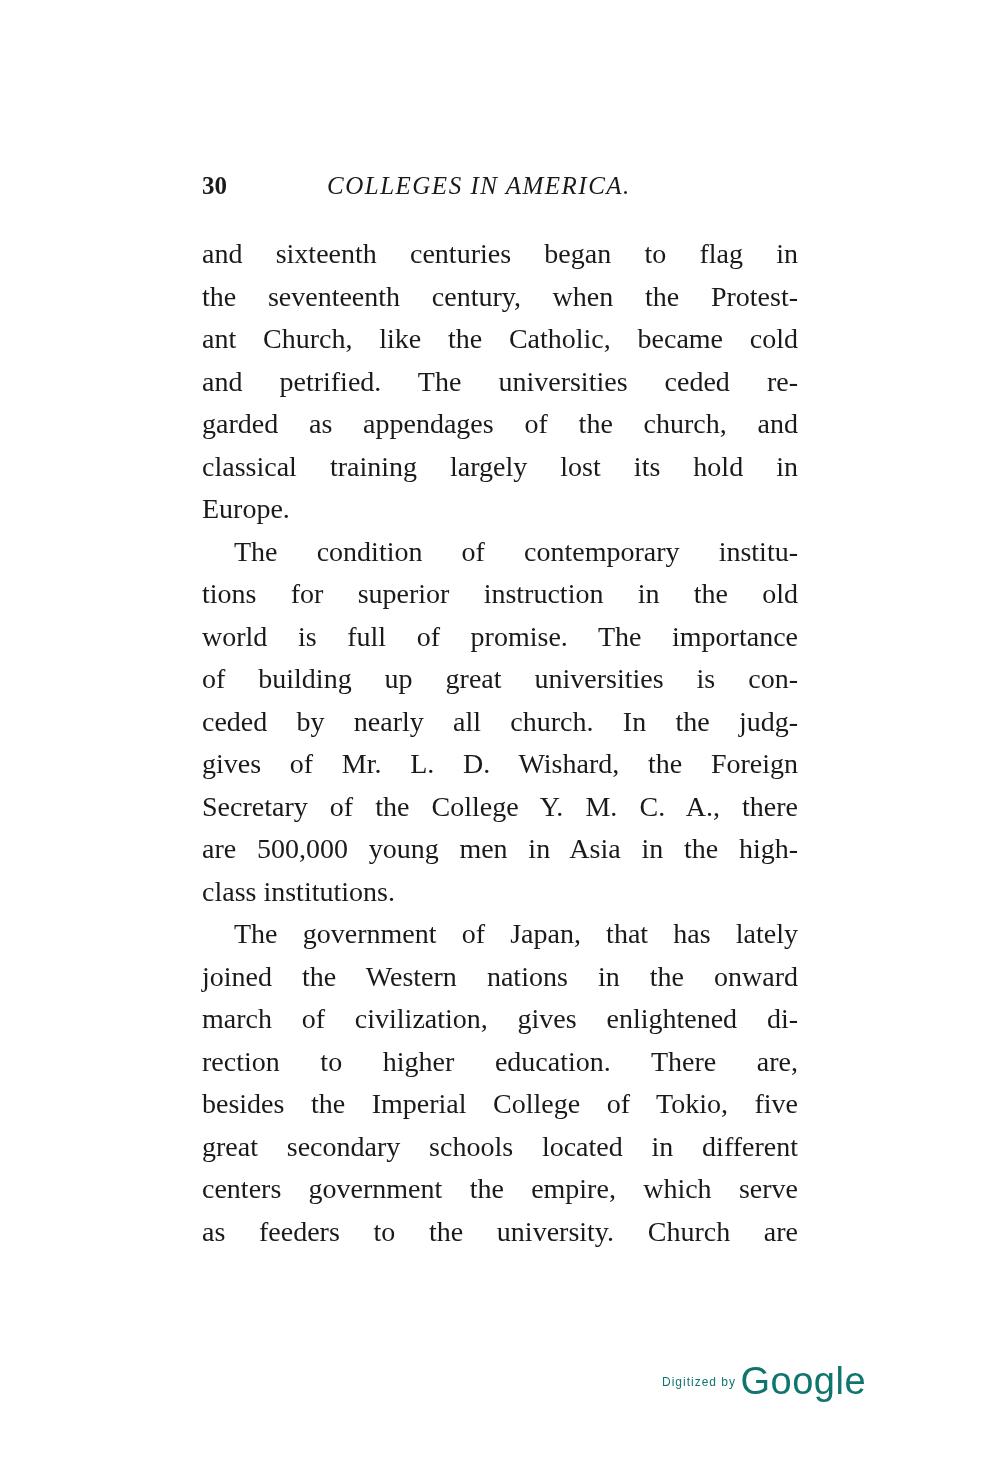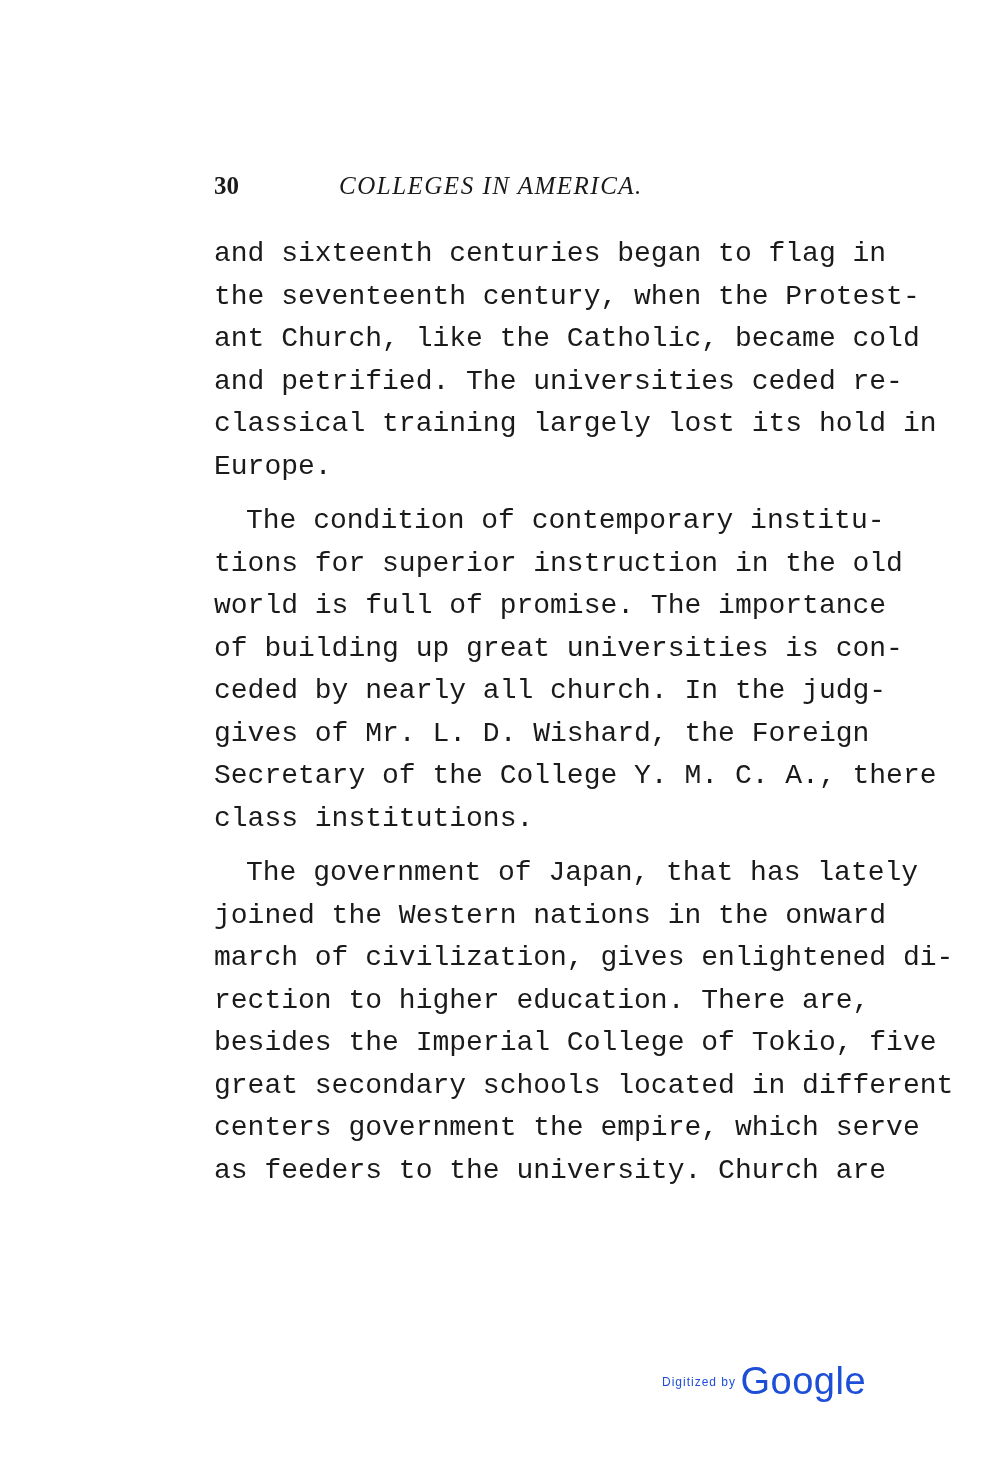--- a/index.html
+++ b/index.html
@@ -18,42 +18,40 @@
     .page {
       position: absolute;
       left: 202px;
       top: 172px;
       width: 596px;
     }
     .running-head {
       position: relative;
       height: 40px;
       font-size: 25px;
-      margin-left: 12px;
     }
     .page-number {
       position: absolute;
       left: 0;
       top: 0;
       font-weight: bold;
     }
     .running-title {
       position: absolute;
       left: 125px;
       top: 0;
       font-style: italic;
       letter-spacing: 1.5px;
     }
     .paragraph {
       font-size: 28px;
       line-height: 42.5px;
       text-align: justify;
-      margin: 12px;
+      margin: 0;
       padding: 0;
-      font-family: Liberation Mono, monospace;
     }
     .line {
       display: block;
       text-align: justify;
       text-align-last: justify;
       white-space: nowrap;
       height: 42.5px;
     }
     .line.last {
       text-align-last: left;
@@ -62,21 +60,21 @@
       padding-left: 32px;
     }
     .body-text {
       margin-top: 21px;
     }
     .watermark {
       position: absolute;
       left: 662px;
       top: 1360px;
       font-family: "Liberation Sans", sans-serif;
-      color: #1d4ed8;
+      color: #0f766e;
       white-space: nowrap;
     }
     .watermark .digitized {
       font-size: 12px;
       letter-spacing: 1px;
       vertical-align: middle;
     }
     .watermark .google {
       font-size: 38px;
       vertical-align: middle;
@@ -91,31 +89,33 @@
     <span class="page-number">30</span>
     <span class="running-title">COLLEGES IN AMERICA.</span>
   </div>
 
   <div class="body-text">
     <p class="paragraph">
       <span class="line">and sixteenth centuries began to flag in</span>
       <span class="line">the seventeenth century, when the Protest-</span>
       <span class="line">ant Church, like the Catholic, became cold</span>
       <span class="line">and petrified. The universities ceded re-</span>
+      <span class="line">garded as appendages of the church, and</span>
       <span class="line">classical training largely lost its hold in</span>
       <span class="line last">Europe.</span>
     </p>
     <p class="paragraph">
       <span class="line indent">The condition of contemporary institu-</span>
       <span class="line">tions for superior instruction in the old</span>
       <span class="line">world is full of promise. The importance</span>
       <span class="line">of building up great universities is con-</span>
       <span class="line">ceded by nearly all church. In the judg-</span>
       <span class="line">gives of Mr. L. D. Wishard, the Foreign</span>
       <span class="line">Secretary of the College Y. M. C. A., there</span>
+      <span class="line">are 500,000 young men in Asia in the high-</span>
       <span class="line last">class institutions.</span>
     </p>
     <p class="paragraph">
       <span class="line indent">The government of Japan, that has lately</span>
       <span class="line">joined the Western nations in the onward</span>
       <span class="line">march of civilization, gives enlightened di-</span>
       <span class="line">rection to higher education. There are,</span>
       <span class="line">besides the Imperial College of Tokio, five</span>
       <span class="line">great secondary schools located in different</span>
       <span class="line">centers government the empire, which serve</span>

